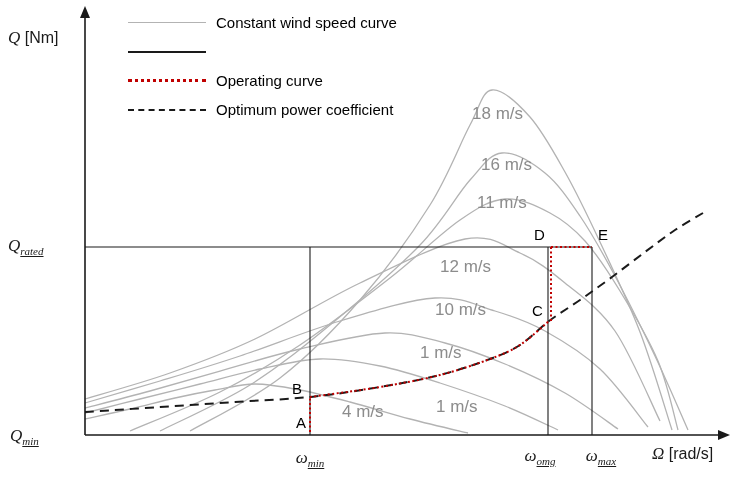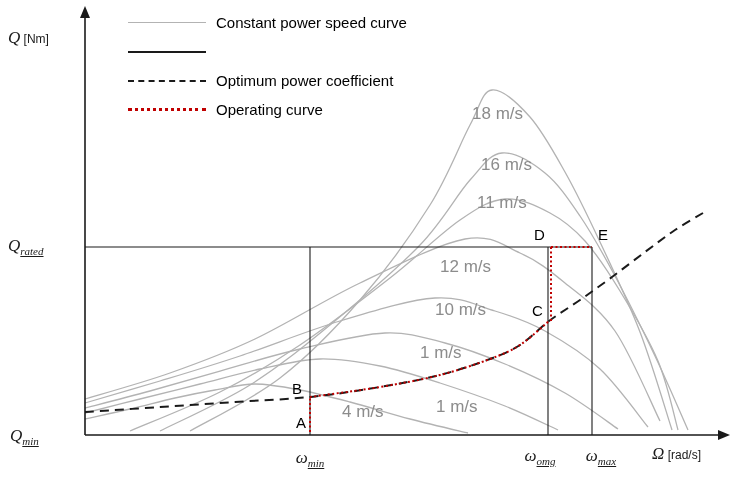--- a/index.html
+++ b/index.html
@@ -26,21 +26,21 @@
     color:var(--axis-black);
   }
   .math-label sub{
     font-size:11px;
     font-style:italic;
     text-decoration:underline;
   }
   .math-label .unit{
     font-style:normal;
     font-family:"Liberation Sans",sans-serif;
-    font-size:12px;
+    font-size:16px;
   }
   .centered{transform:translateX(-50%);text-align:center;}
   .point-label{
     font-size:15px;
     color:#000;
   }
   .wind-label{
     font-size:17px;
     color:var(--label-gray);
   }
@@ -111,32 +111,32 @@
   <div class="abs math-label centered" style="left:601px;top:446px">
     <span>ω</span><sub>max</sub>
   </div>
   <div class="abs math-label" style="left:652px;top:444px">
     <span>Ω</span><span class="unit"> [rad/s]</span>
   </div>
 
   <div id="legend">
     <div class="legend-row">
       <span class="legend-line legend-line-0"></span>
-      <span class="legend-text">Constant power speed curve</span>
+      <span class="legend-text">Constant wind speed curve</span>
     </div>
     <div class="legend-row">
       <span class="legend-line legend-line-1"></span>
     </div>
     <div class="legend-row">
+      <span class="legend-line legend-line-3"></span>
+      <span class="legend-text">Operating curve</span>
+    </div>
+    <div class="legend-row">
       <span class="legend-line legend-line-2"></span>
       <span class="legend-text">Optimum power coefficient</span>
-    </div>
-    <div class="legend-row">
-      <span class="legend-line legend-line-3"></span>
-      <span class="legend-text">Operating curve</span>
     </div>
   </div>
 
   <div class="abs point-label" style="left:296px;top:414px">A</div>
   <div class="abs point-label" style="left:292px;top:380px">B</div>
   <div class="abs point-label" style="left:532px;top:302px">C</div>
   <div class="abs point-label" style="left:534px;top:226px">D</div>
   <div class="abs point-label" style="left:598px;top:226px">E</div>
 
   <div class="abs wind-label" style="left:342px;top:402px">4 m/s</div>

